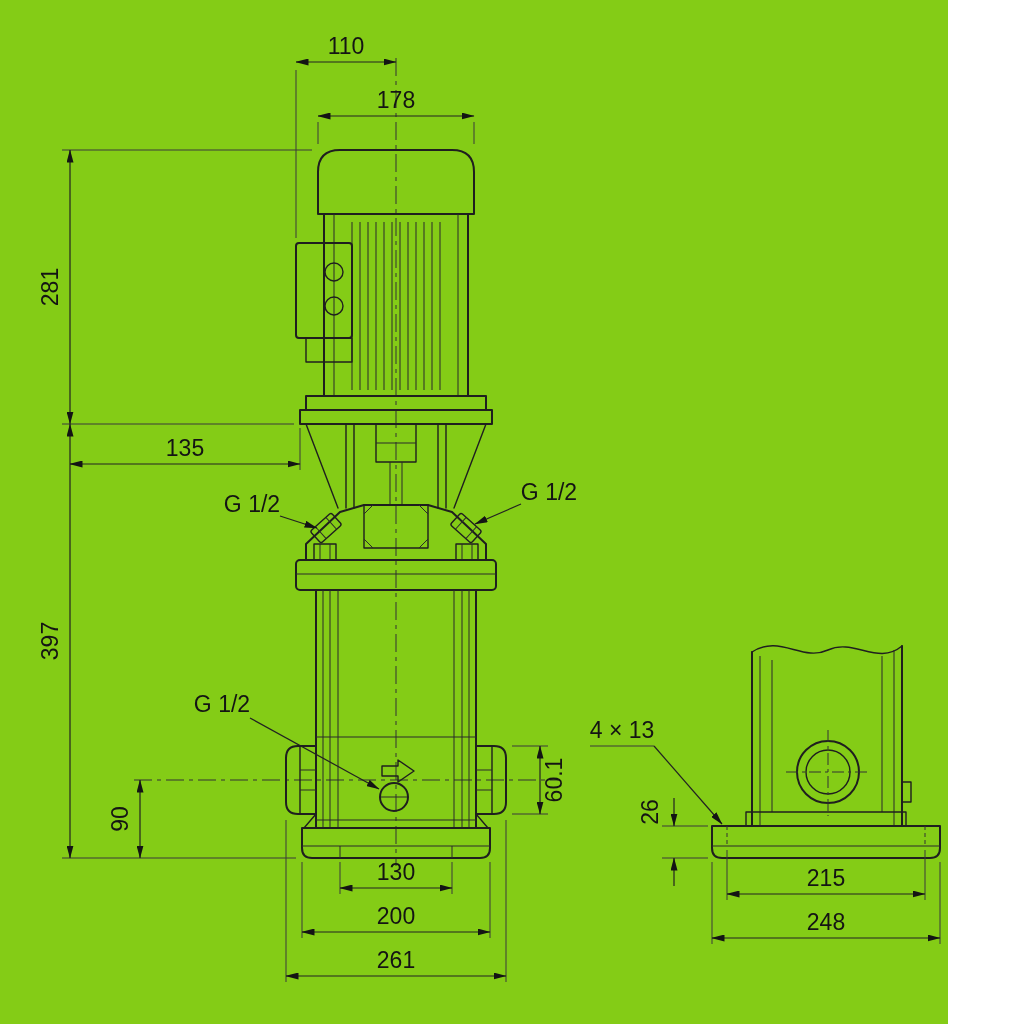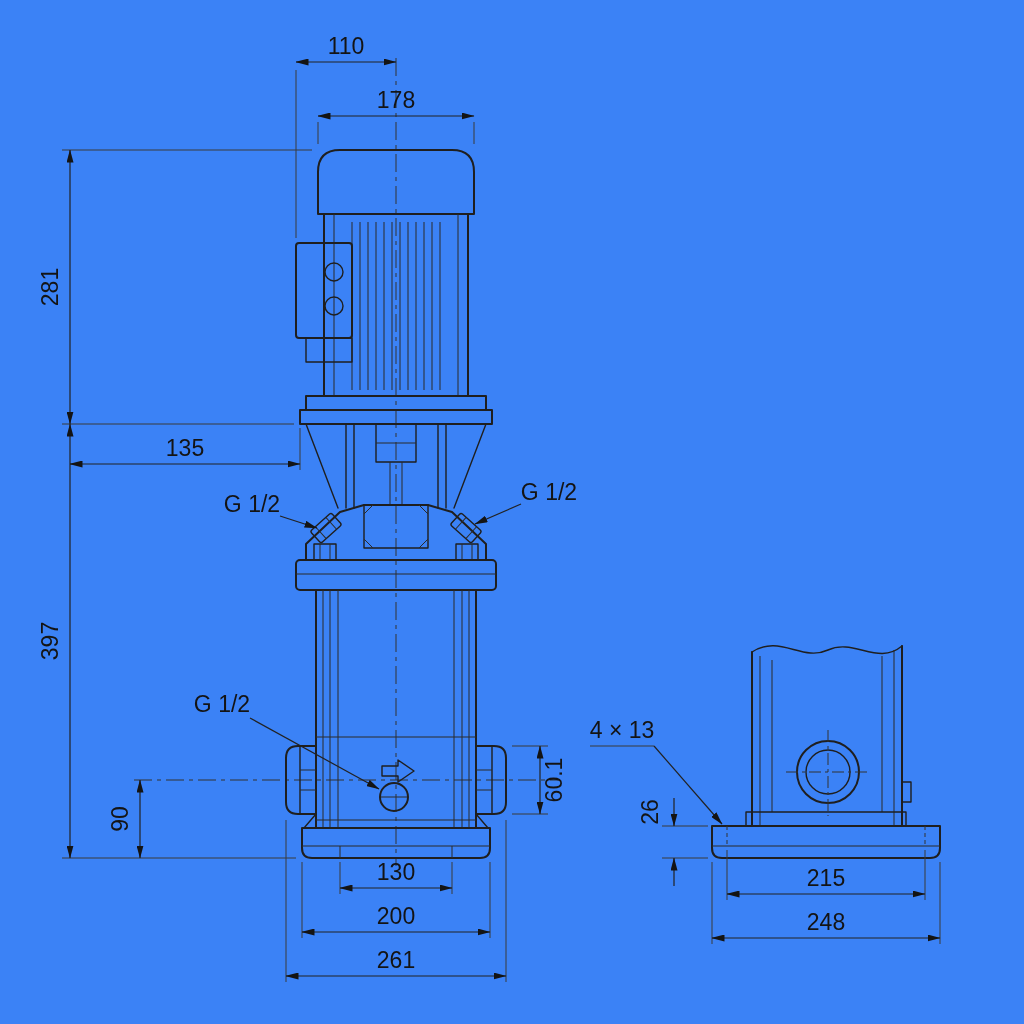--- a/index.html
+++ b/index.html
@@ -1,16 +1,16 @@
 <!DOCTYPE html>
 <html><head>
 <meta charset="utf-8">
 <style>
   html,body { margin:0; padding:0; background:#fff; }
-  .stage { position:relative; width:1024px; height:1024px; background:#3b82f6; overflow:hidden;
+  .stage { position:relative; width:948px; height:1024px; background:#84cc16; overflow:hidden;
            font-family:"Liberation Sans", sans-serif; }
   svg { display:block; }
   .ol   { fill:none; stroke:#1f1f1f; stroke-width:2;   stroke-linejoin:round; stroke-linecap:round; }
   .ol1  { fill:none; stroke:#1f1f1f; stroke-width:1.4; stroke-linejoin:round; stroke-linecap:round; }
   .thin { fill:none; stroke:#2b2b2b; stroke-width:1; }
   .ext  { fill:none; stroke:#3a3a3a; stroke-width:1; }
   .dim  { fill:none; stroke:#222;    stroke-width:1.2; }
   .cl   { fill:none; stroke:#333; stroke-width:1; stroke-dasharray:18 5 4 5; }
   .cl2  { fill:none; stroke:#333; stroke-width:1; stroke-dasharray:12 4 3 4; }
   .hole { fill:none; stroke:#333; stroke-width:1; stroke-dasharray:4 3; }

